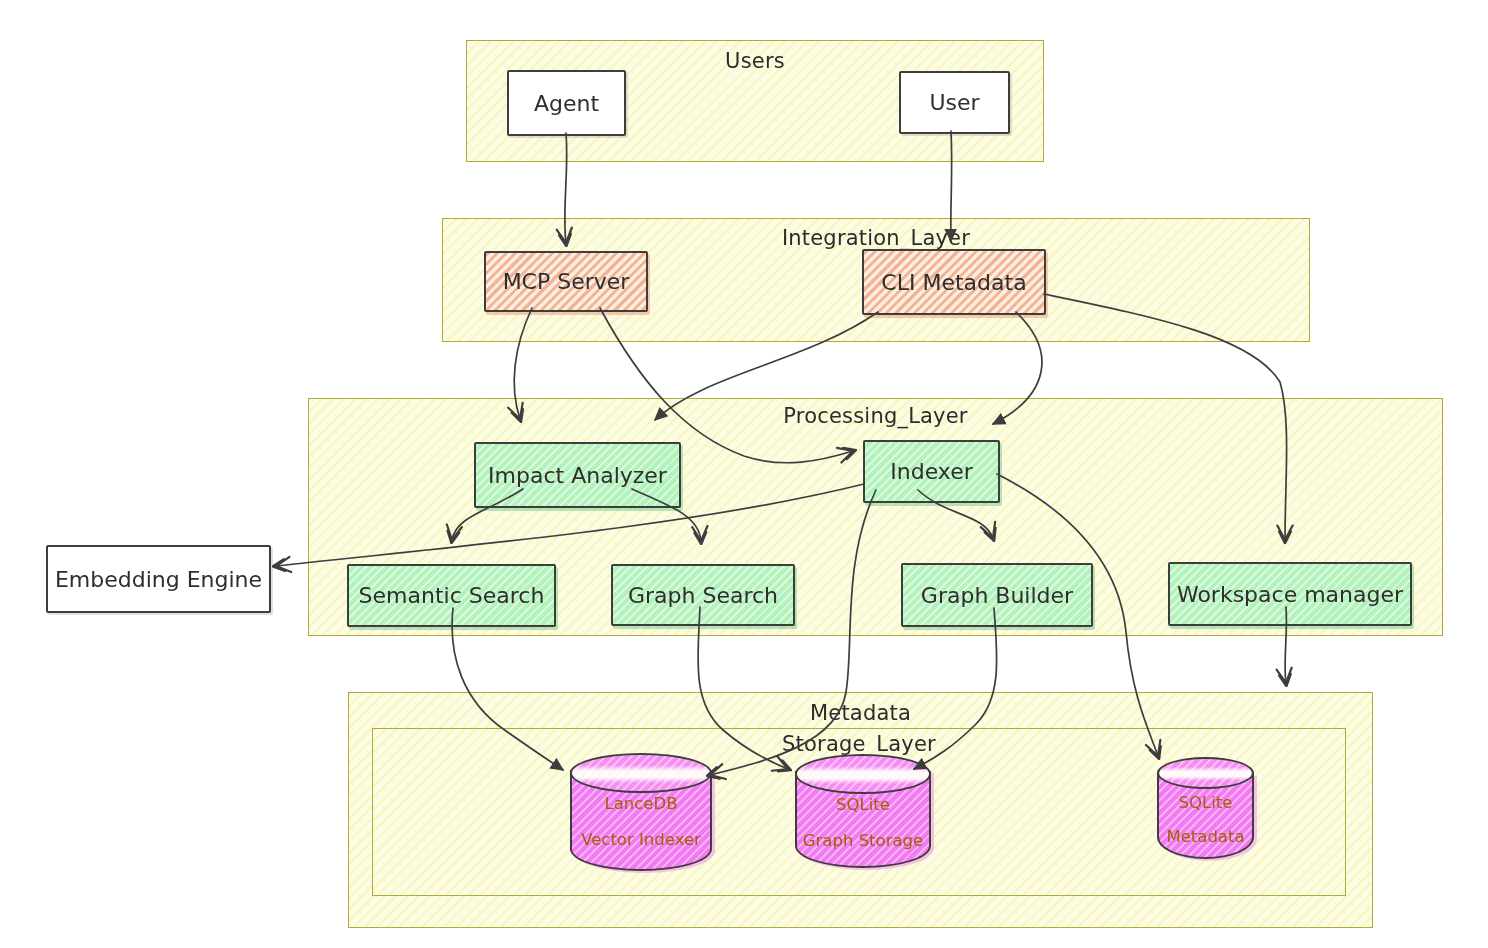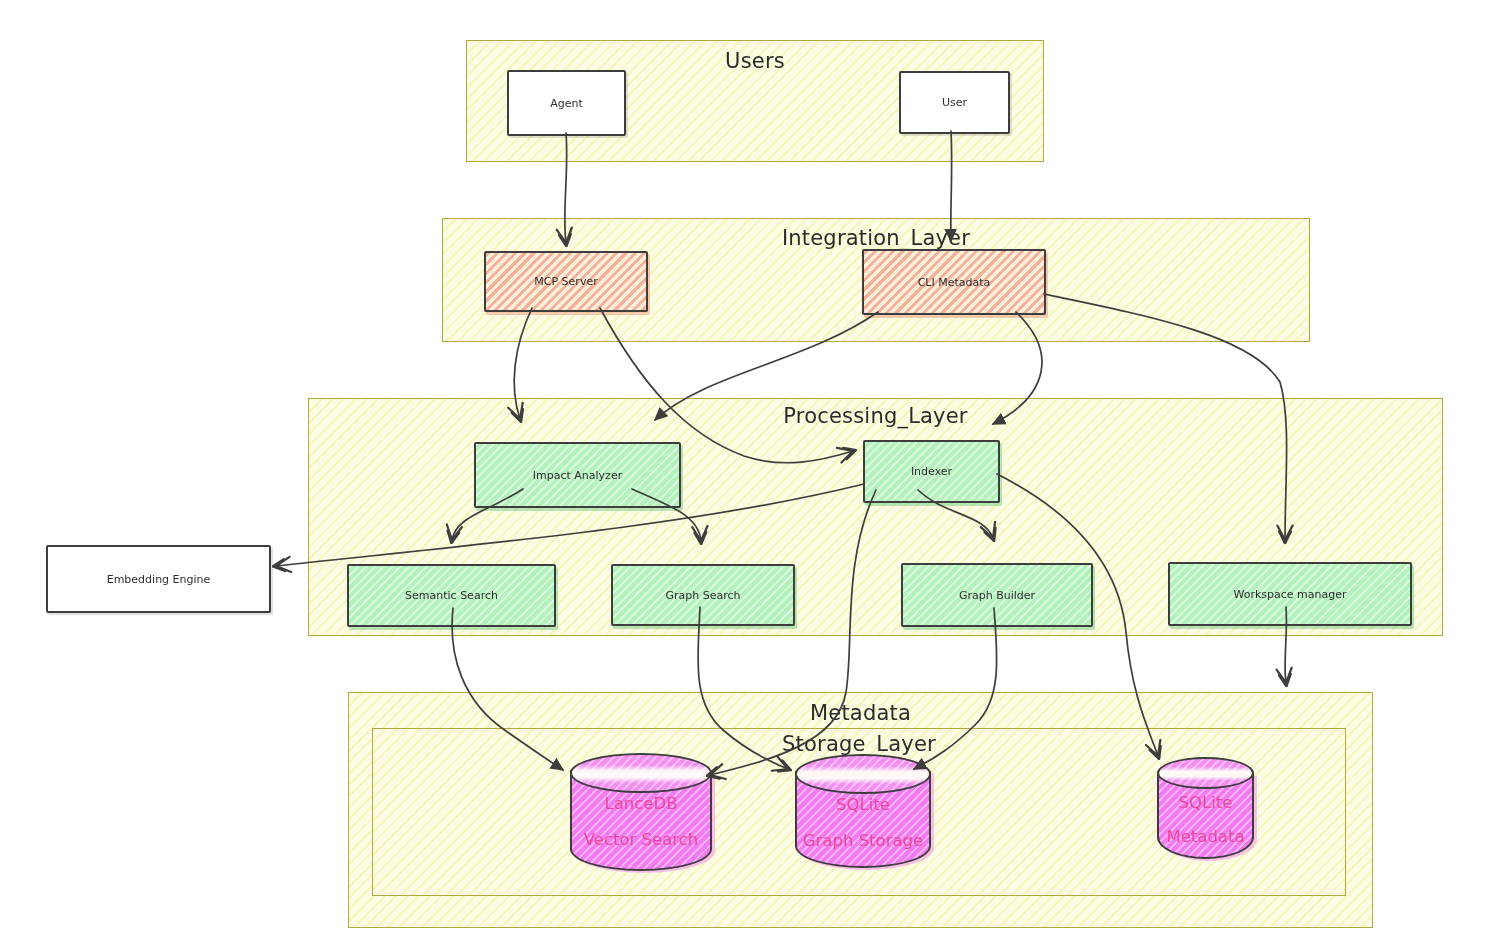--- a/index.html
+++ b/index.html
@@ -14,21 +14,21 @@
     background-image:repeating-linear-gradient(135deg, rgba(246,246,180,0.85) 0px, rgba(246,246,180,0.85) 2px, rgba(255,255,255,0) 2px, rgba(255,255,255,0) 8px);
     border:1.6px solid #b3a83b;
   }
   .layer-title{
     position:absolute;left:0;right:0;top:6px;text-align:center;
     font-size:21px;color:#2b2b2b;letter-spacing:.2px;
   }
   
   .node{
     position:absolute;display:flex;align-items:center;justify-content:center;
-    font-size:11px;color:#2e2e2e;border:2px solid #3d3d3d;border-radius:2px;
+    font-size:22px;color:#2e2e2e;border:2px solid #3d3d3d;border-radius:2px;
     text-align:center;
   }
   .node.white{background:#ffffff;box-shadow:2px 2px 0 rgba(90,90,90,0.18);}
   .node.salmon{
     background-color:#fbefdc;
     background-image:repeating-linear-gradient(135deg, #f5b29b 0px, #f5b29b 3px, rgba(255,255,255,0) 3px, rgba(255,255,255,0) 6.5px);
     box-shadow:2px 3px 0 rgba(238,150,120,0.5);
   }
   .node.green{
     background-color:#b2f2bb;
@@ -46,21 +46,21 @@
     border-radius:0 0 50% 50% / 0 0 22px 22px;
     box-shadow:3px 2px 0 rgba(243,122,242,0.45);
   }
   .cyl-top{
     position:absolute;left:0;right:0;top:0;height:36px;z-index:2;
     background-color:#f58df3;
     background-image:linear-gradient(to bottom, rgba(255,255,255,0) 28%, rgba(255,255,248,0.95) 44%, rgba(255,255,248,0.95) 62%, rgba(255,255,255,0) 78%),
       repeating-linear-gradient(135deg, rgba(255,255,255,0.42) 0px, rgba(255,255,255,0.42) 2px, rgba(0,0,0,0) 2px, rgba(0,0,0,0) 6px);
     border:2px solid #3d3d3d;border-radius:50%;
   }
-  .cyl-label{position:absolute;left:0;right:0;top:32px;z-index:3;text-align:right;font-size:16.5px;color:#ec4899;}
+  .cyl-label{position:absolute;left:0;right:0;top:32px;z-index:3;text-align:right;font-size:16.5px;color:#a16207;}
   .cyl-label div{height:36px;display:flex;align-items:center;justify-content:center;}
   .cyl.small .cyl-top{height:28px;}
   .cyl.small .cyl-label{top:28px;}
   .cyl.small .cyl-label div{height:34px;}
   
   #edges{position:absolute;inset:0;z-index:10;pointer-events:none;}
   .edge{fill:none;stroke:#3d3d3d;stroke-width:1.7;stroke-linecap:round;}
 </style>
 </head>
 <body>
@@ -122,21 +122,21 @@
 
   <div class="node white" style="left:46px;top:545px;width:221px;height:64px">
     <span>Embedding Engine</span>
   </div>
 
   <div class="cyl" style="left:570px;top:753px;width:142px;height:118px">
     <div class="cyl-body"></div>
     <div class="cyl-top"></div>
     <div class="cyl-label">
       <div>LanceDB</div>
-      <div>Vector Search</div>
+      <div>Vector Indexer</div>
     </div>
   </div>
 
   <div class="cyl" style="left:795px;top:754px;width:136px;height:114px">
     <div class="cyl-body"></div>
     <div class="cyl-top"></div>
     <div class="cyl-label">
       <div>SQLite</div>
       <div>Graph Storage</div>
     </div>

